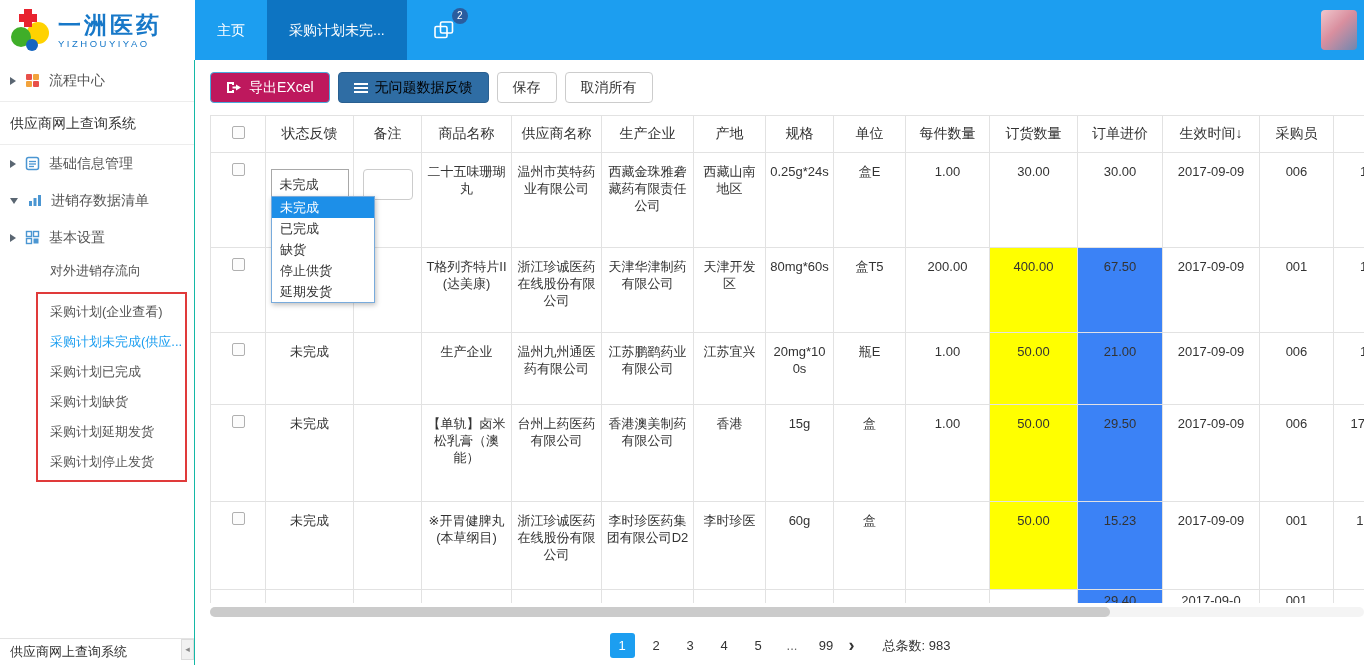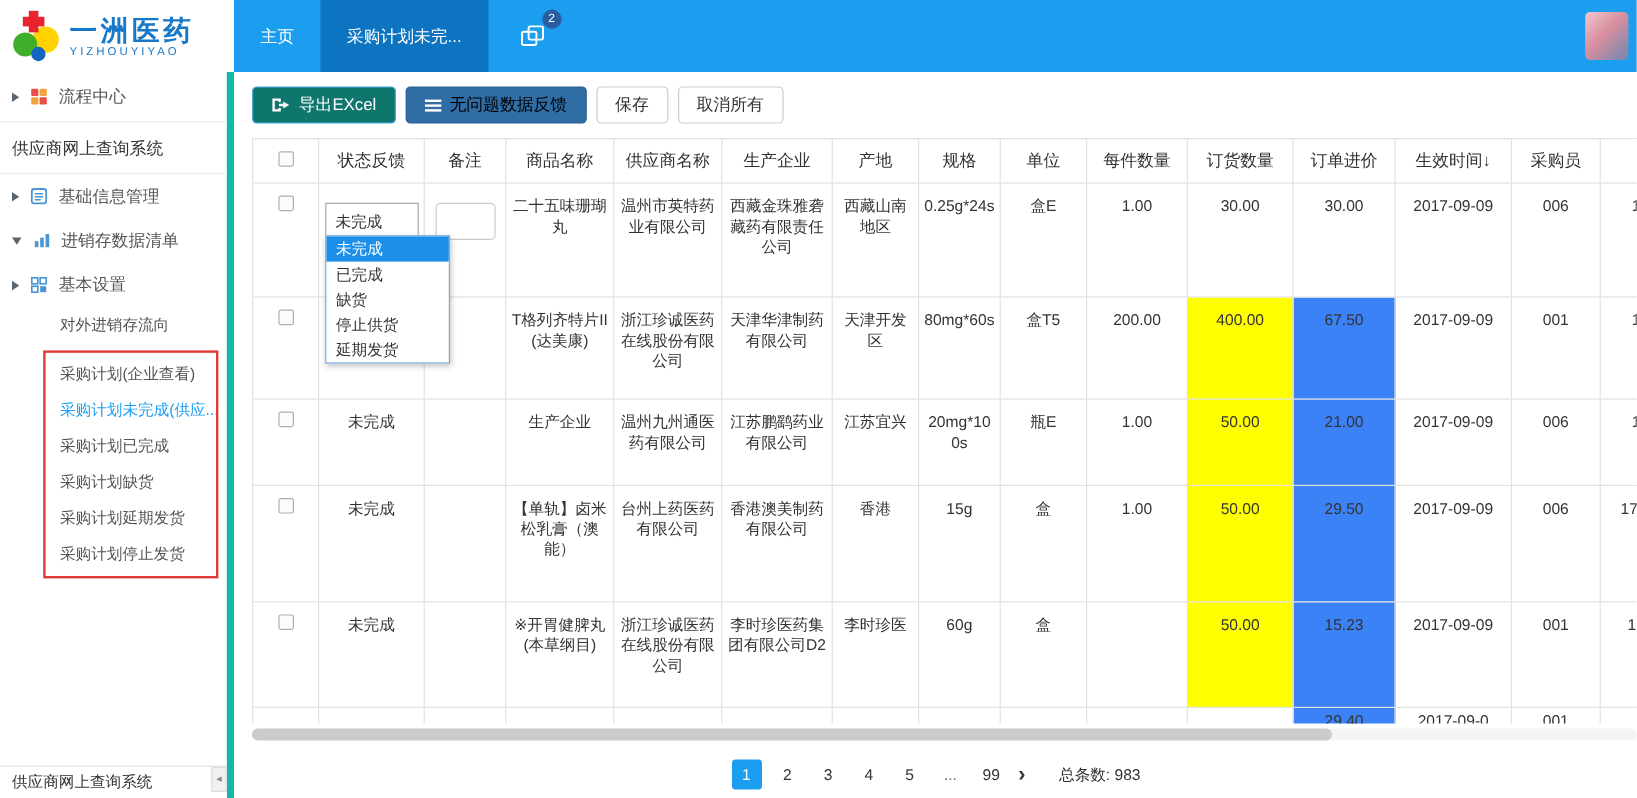--- a/index.html
+++ b/index.html
@@ -15,21 +15,21 @@
   .tabs { display:flex; }
   .tab { height:60px; line-height:60px; padding:0 22px; color:#fff; font-size:14px; cursor:pointer; white-space:nowrap; }
   .tab.active { background:#0d74c2; }
   .icon-tab { position:relative; display:flex; align-items:center; padding:0 26px; }
   .badge { position:absolute; top:8px; right:13px; width:16px; height:16px; border-radius:50%;
     background:#2a5d9f; color:#fff; font-size:10px; line-height:16px; text-align:center; }
   .avatar { margin-left:auto; margin-right:7px; align-self:center; width:36px; height:40px; border-radius:4px;
     background:linear-gradient(135deg,#f0c7cd 0%,#d98f9f 45%,#6f87b0 100%); }
 
   
-  .sidebar { position:absolute; top:60px; left:0; width:195px; height:605px; background:#fff; border-right:6px solid #14b8a6; }
+  .sidebar { position:absolute; top:60px; left:0; width:195px; height:605px; background:#fff; border-right:1px solid #14b8a6; }
   .side-item { display:flex; align-items:center; gap:9px; padding:0 10px; font-size:14px; color:#555; cursor:pointer; }
   .side-item.process { height:42px; border-bottom:1px solid #ededed; }
   .side-item.group { height:37px; }
   .side-section { height:43px; line-height:43px; padding-left:10px; font-size:14px; color:#333; border-bottom:1px solid #ededed; }
   .caret-r { width:0; height:0; border-left:6px solid #5a6672; border-top:4px solid transparent; border-bottom:4px solid transparent; display:inline-block; flex:0 0 auto; }
   .caret-d { width:0; height:0; border-top:6px solid #5a6672; border-left:4px solid transparent; border-right:4px solid transparent; display:inline-block; flex:0 0 auto; }
   .sub-item { height:30px; line-height:30px; padding-left:50px; font-size:13px; color:#555; cursor:pointer;
     white-space:nowrap; overflow:hidden; }
   .red-box { margin:6px 7px 0 36px; border:2px solid #e03a3a; padding:3px 0; }
   .red-box .sub-item { padding-left:12px; }
@@ -37,21 +37,21 @@
   .side-footer { position:absolute; bottom:0; left:0; width:100%; height:27px; line-height:26px; border-top:1px solid #e3e3e3;
     padding-left:10px; font-size:13px; color:#333; background:#fff; }
   .collapse-handle { position:absolute; right:0; bottom:5px; width:13px; height:21px; background:#f1f1f1; border:1px solid #dcdcdc;
     font-size:9px; color:#888; text-align:center; line-height:19px; cursor:pointer; z-index:2; }
 
   
   .content { position:absolute; top:60px; left:196px; width:1168px; height:605px; background:#fff; }
   .toolbar { display:flex; gap:8px; padding:12px 0 0 14px; height:55px; }
   .btn { height:31px; border:1px solid transparent; border-radius:4px; font-size:14px; display:inline-flex; align-items:center;
     gap:7px; padding:0 15px; cursor:pointer; font-family:inherit; white-space:nowrap; }
-  .btn.export { background:#0f766e; color:#fff; border-color:#49abdd; }
+  .btn.export { background:#be185d; color:#fff; border-color:#49abdd; }
   .btn.feedback { background:#2f6da4; color:#000000; border-color:#295f90; }
   .btn.plain { background:#fff; color:#333; border-color:#ccc; }
 
   .table-viewport { height:488px; overflow:hidden; margin-left:14px; width:1154px; }
   .grid { border-collapse:collapse; table-layout:fixed; width:1183px; background:#fff; }
   .grid th, .grid td { border:1px solid #e2e2e2; }
   .grid thead th { font-size:14px; font-weight:400; color:#333; height:37px; padding:0 2px; text-align:center; vertical-align:middle; }
   .grid td { font-size:13px; color:#333; text-align:center; vertical-align:top; padding:10px 4px; word-break:break-all; line-height:17px; }
   .product-cell { padding:10px 16px; }
   .supplier-cell { padding:10px 5px; }

